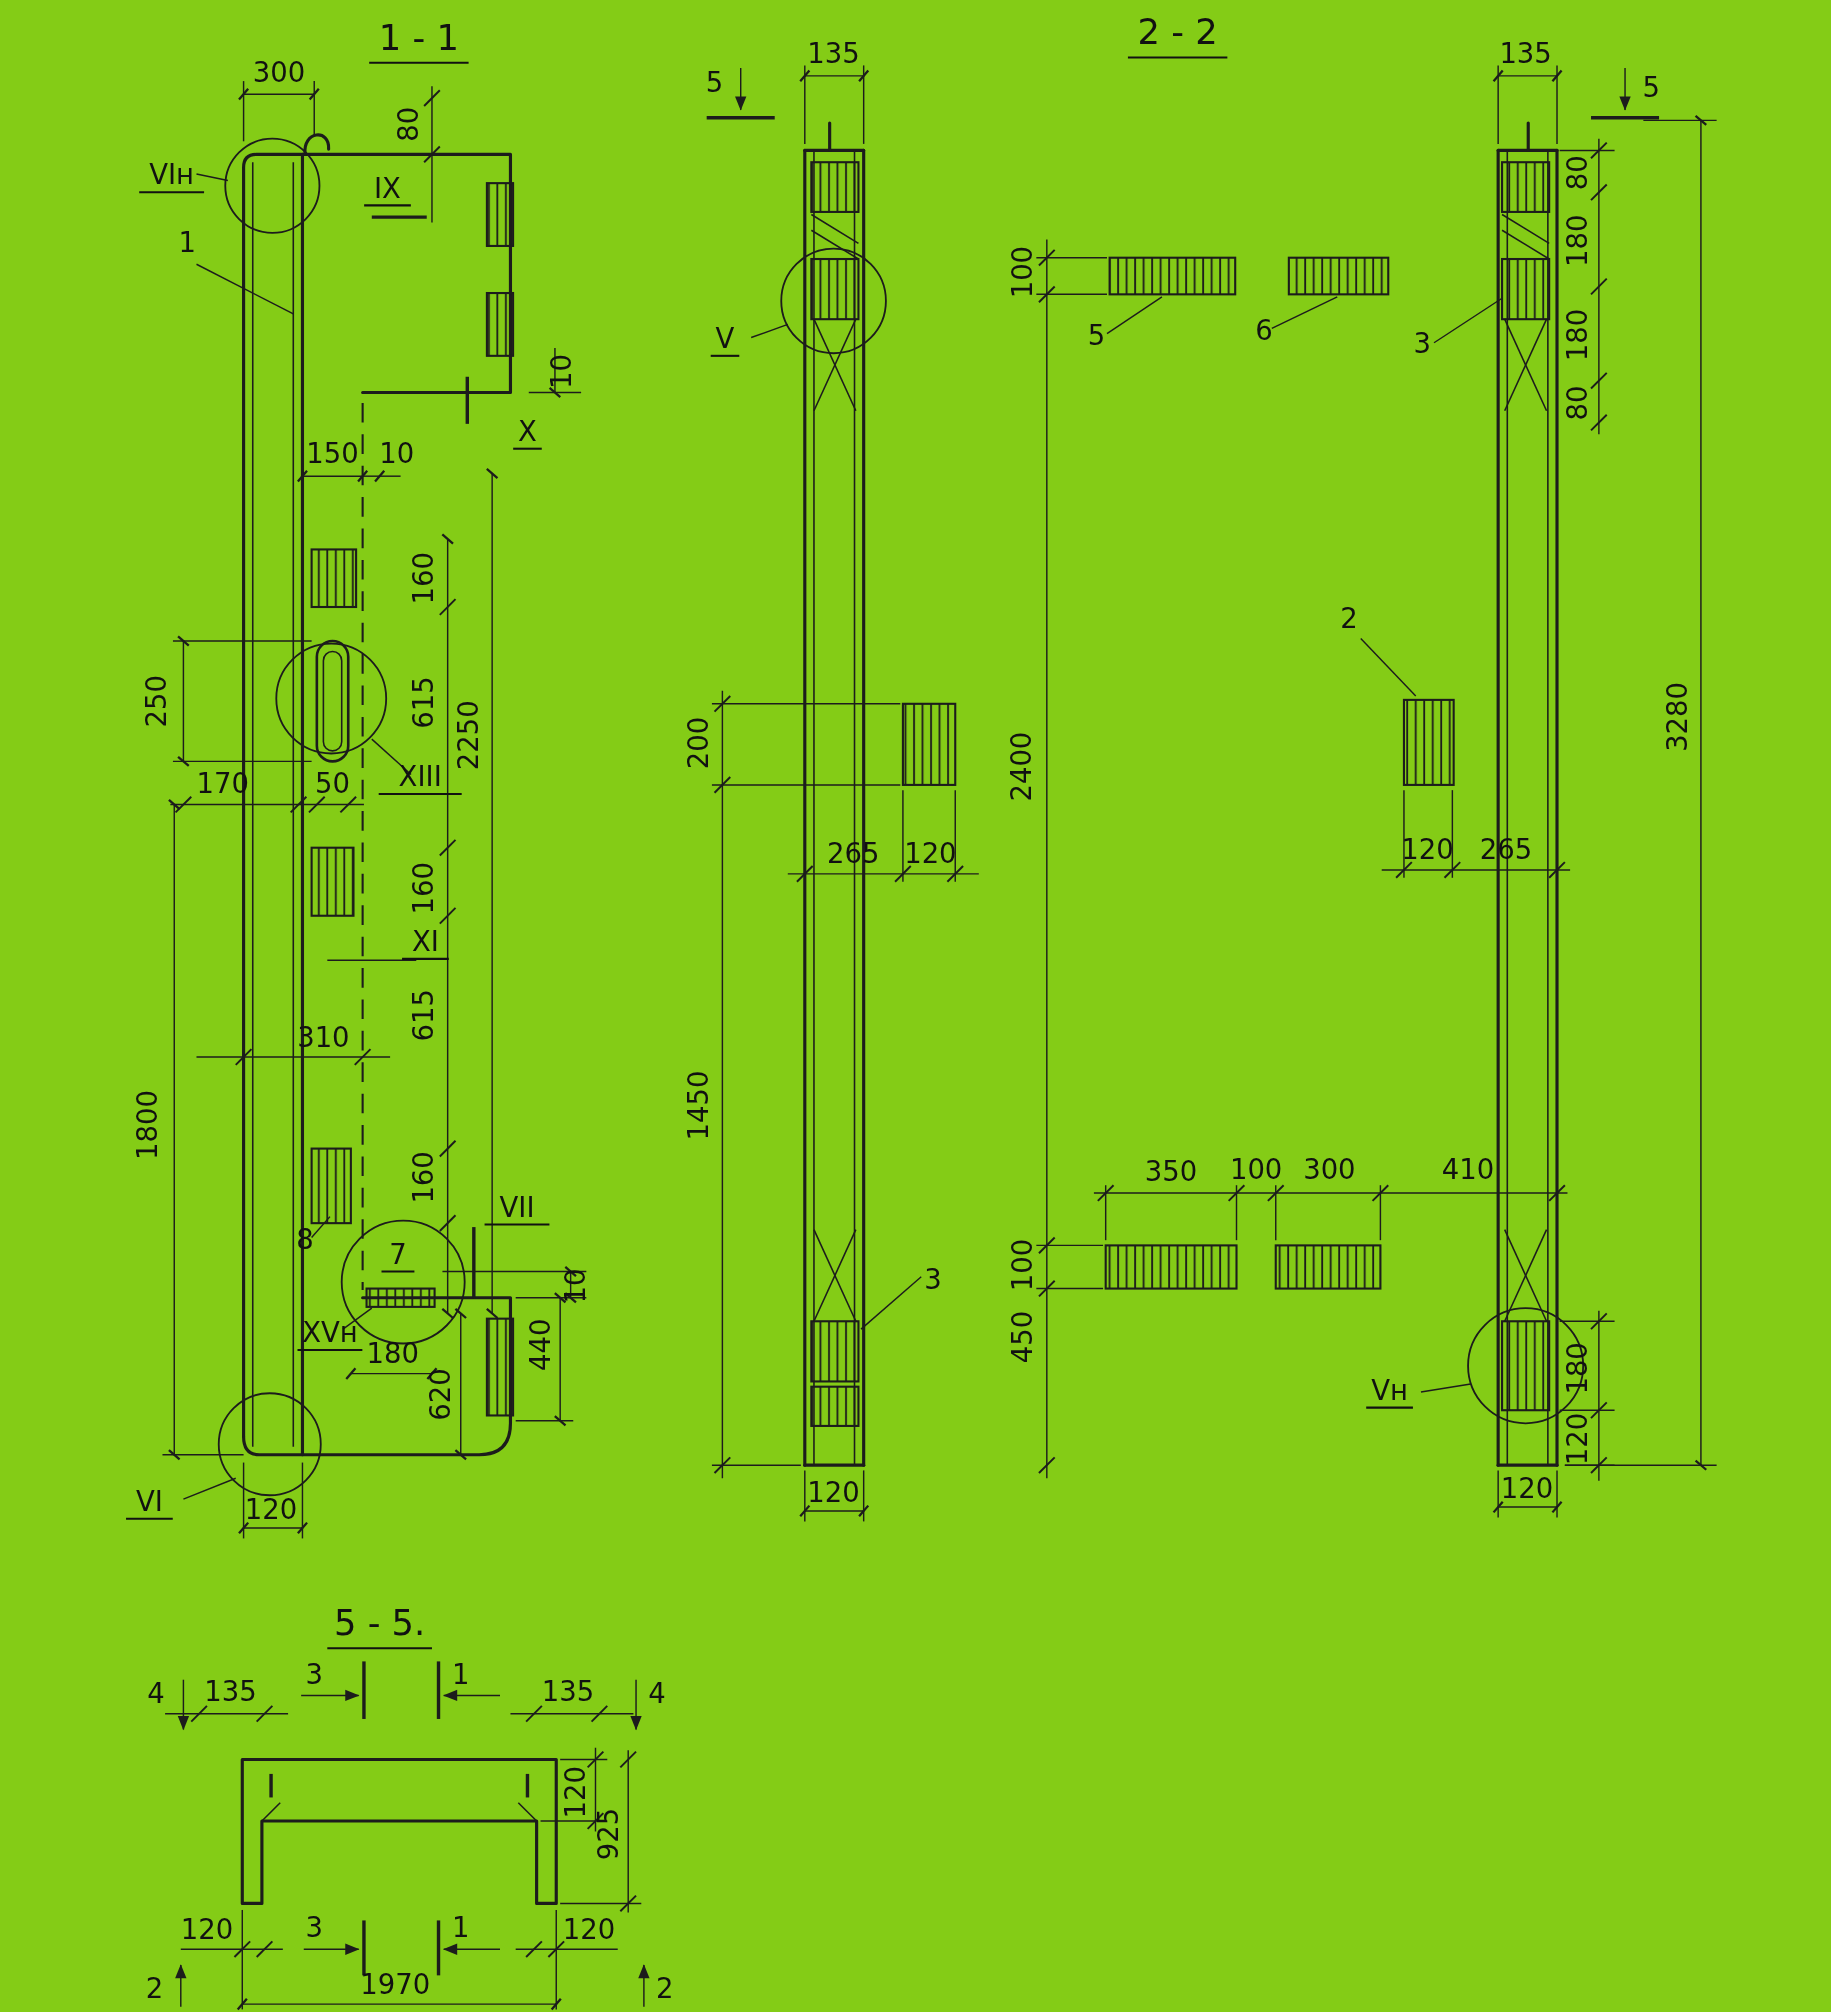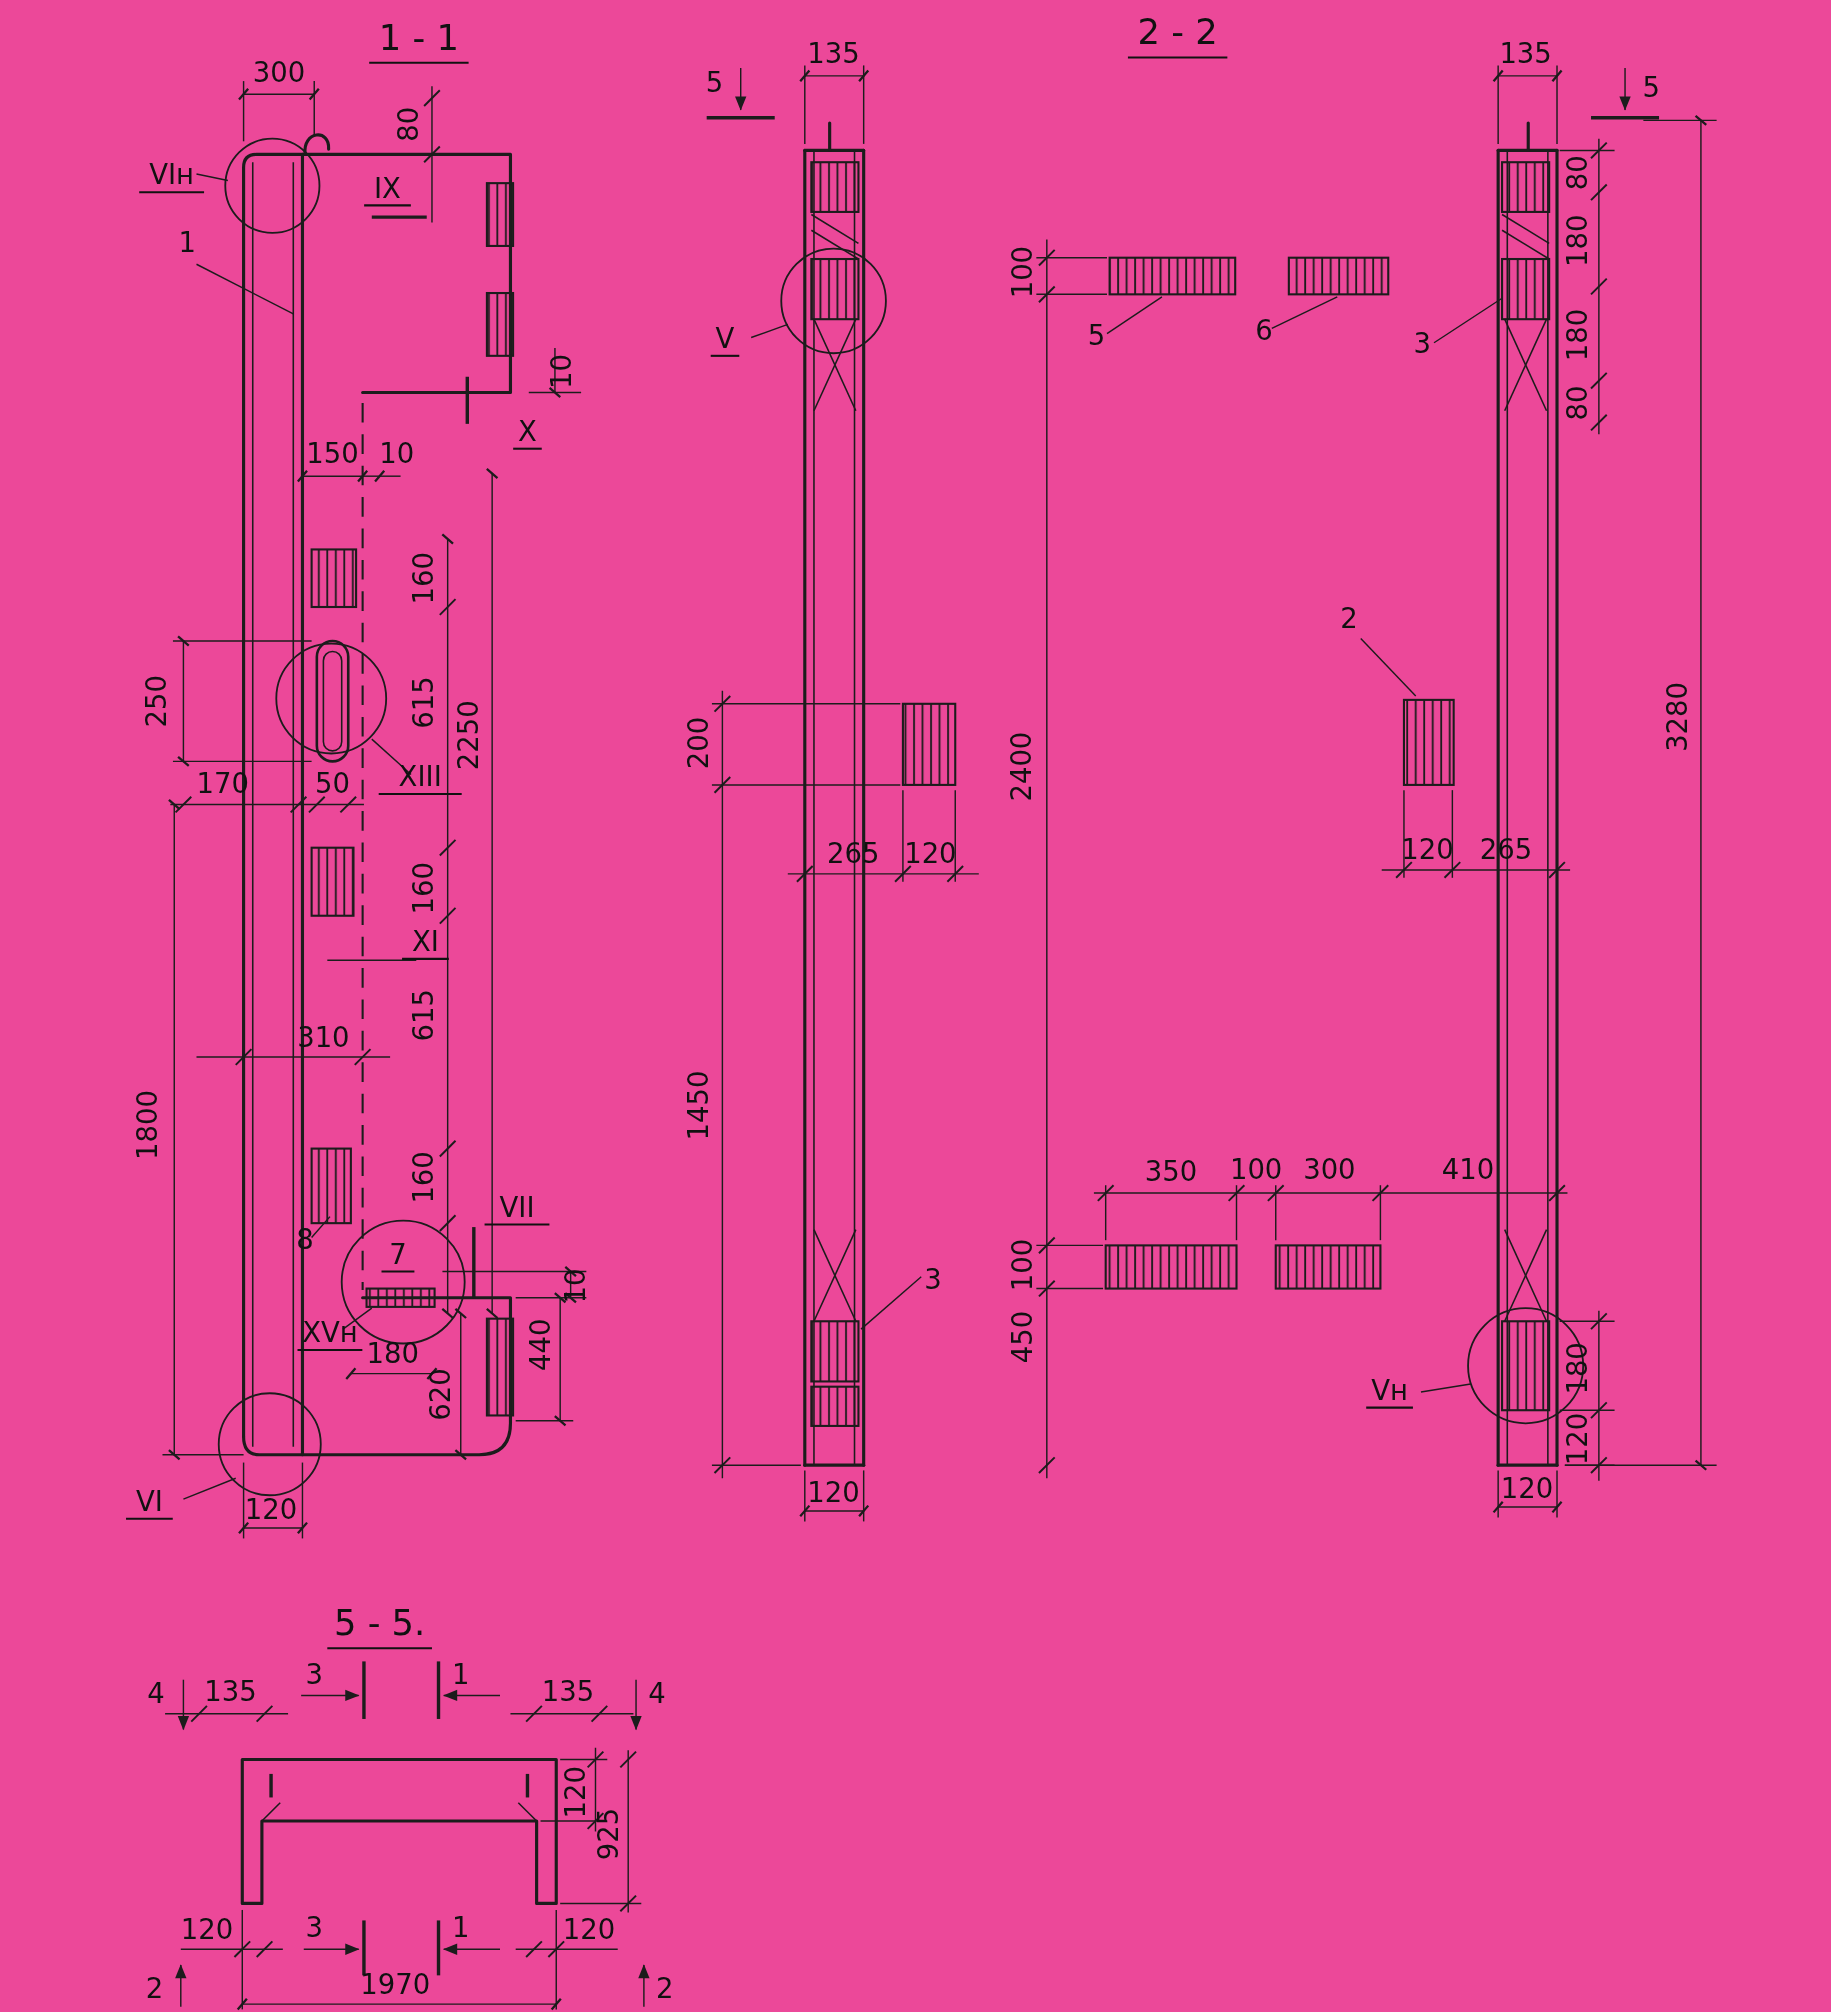--- a/index.html
+++ b/index.html
@@ -1,20 +1,20 @@
 <!DOCTYPE html>
 <html><head>
 <meta charset="utf-8">
 <style>
   html, body { margin: 0; padding: 0; background: #ffffff; }
   .sheet {
     position: relative;
     width: 1832px;
     height: 2012px;
-    background: #ec4899;
+    background: #84cc16;
     overflow: hidden;
     font-family: "DejaVu Sans", sans-serif;
   }
   svg { display: block; }
   .outline { fill: none; stroke: #1c1c1c; stroke-width: 2.4; stroke-linejoin: round; stroke-linecap: round; }
   .thin    { fill: none; stroke: #1c1c1c; stroke-width: 1.2; }
   .dim     { fill: none; stroke: #1c1c1c; stroke-width: 1.1; }
   .tk      { stroke: #1c1c1c; stroke-width: 1.5; }
   .mk      { stroke: #1c1c1c; stroke-width: 2.6; fill: none; }
   .dash    { fill: none; stroke: #1c1c1c; stroke-width: 1.6; stroke-dasharray: 15 9; }

